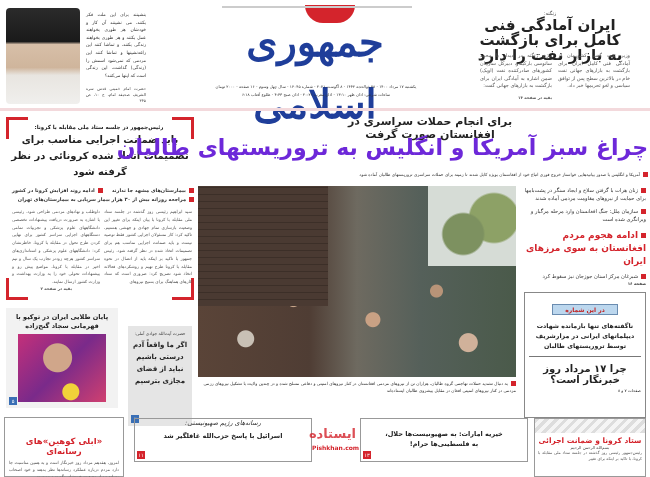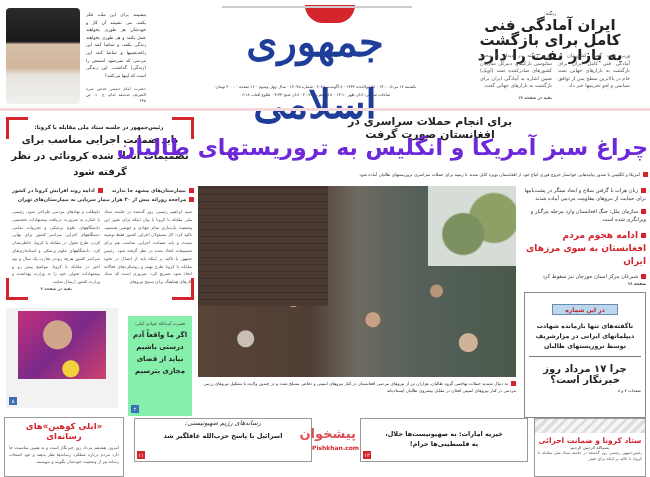--- a/index.html
+++ b/index.html
@@ -81,42 +81,43 @@
 </div>
 
 <div class="abs" style="left:524px; top:292px; width:122px; height:126px; border:1px solid #888; padding:4px; text-align:center;">
   <div style="display:inline-block; background:#bcd7ee; border:1px solid #6a8cb0; font-size:6px; padding:1px 12px; color:#c02020; font-weight:bold;">در این شماره</div>
   <div style="font-size:6.3px; font-weight:bold; line-height:10px; margin-top:5px; padding-bottom:5px; border-bottom:1px solid #777;">ناگفته‌های تنها بازمانده شهادت دیپلماتهای ایرانی در مزارشریف توسط تروریستهای طالبان</div>
   <div style="font-size:10px; font-weight:bold; margin-top:6px;">چرا ۱۷ مرداد روز خبرنگار است؟</div>
   <div style="font-size:4px; text-align:right; margin-top:3px;">صفحات ۷ و ۸</div>
 </div>
 
 <div class="abs" style="left:6px; top:308px; width:112px; height:100px; background:#f2f2f2;">
+  <div style="font-size:6.5px; font-weight:bold; text-align:center; line-height:9px; padding:5px 6px 0;">پایان طلایی ایران در توکیو با قهرمانی سجاد گنج‌زاده</div>
   <div style="margin:3px auto 0; width:88px; height:68px; background:radial-gradient(circle at 45% 35%,#d0a68a 0 14px,transparent 15px),radial-gradient(circle at 60% 85%,#f1d23a 0 8px,transparent 9px),linear-gradient(135deg,#c4307a,#7a2a8a 50%,#d04070);"></div>
   <span class="pagebox abs" style="left:3px; bottom:3px;">۵</span>
 </div>
-<div class="abs" style="left:128px; top:316px; width:64px; height:100px; background:#86efac; text-align:center;">
+<div class="abs" style="left:128px; top:326px; width:64px; height:100px; background:#e5e5e5; text-align:center;">
   <div style="font-size:4.3px; padding-top:5px; line-height:6px; color:#444;">حضرت آیت‌الله جوادی آملی:</div>
   <div style="font-size:7px; font-weight:bold; line-height:12px; margin-top:2px; padding:0 3px;">اگر ما واقعاً آدم درستی باشیم نباید از فضای مجازی بترسیم</div>
   <span class="pagebox abs" style="left:3px; bottom:3px;">۲</span>
 </div>
 
-<div class="abs" style="left:4px; top:417px; width:120px; height:60px; border:1px solid #999; padding:3px 4px;">
+<div class="abs" style="left:4px; top:417px; width:120px; height:60px; border:1px solid #999; padding:18px 4px;">
   <div style="font-size:8.5px; font-weight:bold; color:#d4242c; text-align:center;">«ابلی کوهین»های رسانه‌ای</div>
   <div class="small" style="font-size:4.3px; line-height:7px; margin-top:3px;">امروز، هفدهم مرداد روز خبرنگار است و به همین مناسبت جا دارد مردم درباره عملکرد رسانه‌ها نظر بدهند و خود اصحاب رسانه نیز از وضعیت خودشان بگویند و بنویسند.</div>
 </div>
 
 <div class="abs" style="left:134px; top:418px; width:178px; height:44px; border:1px solid #999;">
   <div style="font-size:6.5px; text-align:center; margin-top:0; color:#333;font-style:italic;">رسانه‌های رژیم صهیونیستی:</div>
   <div style="font-size:6.5px; font-weight:bold; text-align:center; margin-top:5px;">اسرائیل با پاسخ حزب‌الله غافلگیر شد</div>
   <span class="pagebox red abs" style="left:2px; bottom:2px;">۱۱</span>
 </div>
 
 <div class="abs" style="left:312px; top:424px; width:44px; height:40px; text-align:center;">
-  <div style="font-size:13px; font-weight:bold; color:#d4242c; opacity:0.8; line-height:20px;">پیشخوان</div>
+  <div style="font-size:13px; font-weight:bold; color:#d4242c; opacity:0.8; line-height:20px;">ایستاده</div>
   <div style="font-size:6px; font-weight:bold; color:#d4242c; direction:ltr;">Pishkhan.com</div>
 </div>
 
 <div class="abs" style="left:360px; top:418px; width:168px; height:44px; border:1px solid #999;">
   <div style="font-size:6.5px; font-weight:bold; text-align:center; margin-top:10px; padding:0 20px; line-height:10px;">خیریه امارات: به صهیونیست‌ها حلال، به فلسطینی‌ها حرام!</div>
   <span class="pagebox red abs" style="left:2px; bottom:2px;">۱۳</span>
 </div>
 
 <div class="abs" style="left:534px; top:418px; width:112px; height:59px; border:1px solid #999;">
   <div style="height:14px; background:repeating-linear-gradient(135deg,#ddd 0 3px,#f5f5f5 3px 7px);"></div>

